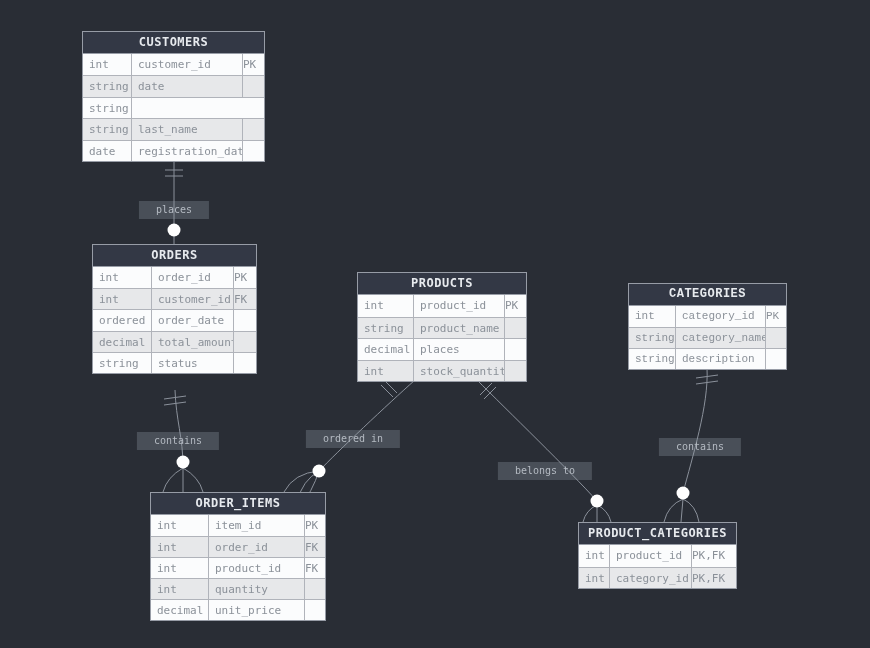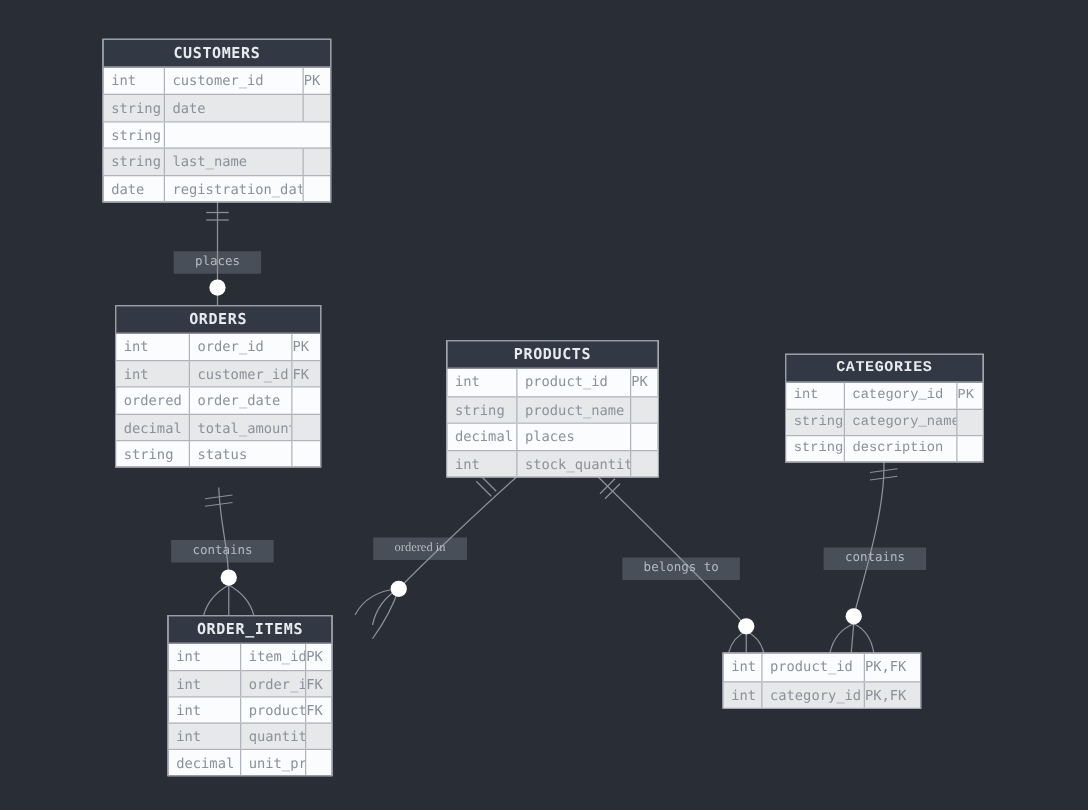--- a/index.html
+++ b/index.html
@@ -175,21 +175,21 @@
         <div class="c c-type" style="width: 46px;">string</div>
         <div class="c c-field">category_name</div>
         <div class="c c-key" style="width: 21px;"></div>
       </div>
       <div class="t-row" style="height: 21px; line-height: 21px;">
         <div class="c c-type" style="width: 46px;">string</div>
         <div class="c c-field">description</div>
         <div class="c c-key" style="width: 21px;"></div>
       </div>
     </div>
-    <div class="table-node" style="left: 134px; top: 492px; width: 132px;">
+    <div class="table-node" style="left: 150px; top: 492px; width: 176px;">
       <div class="t-header">ORDER_ITEMS</div>
       <div class="t-row" style="height: 21px; line-height: 21px;">
         <div class="c c-type" style="width: 57px;">int</div>
         <div class="c c-field">item_id</div>
         <div class="c c-key" style="width: 21px;">PK</div>
       </div>
       <div class="t-row alt" style="height: 21px; line-height: 21px;">
         <div class="c c-type" style="width: 57px;">int</div>
         <div class="c c-field">order_id</div>
         <div class="c c-key" style="width: 21px;">FK</div>
@@ -204,29 +204,30 @@
         <div class="c c-field">quantity</div>
         <div class="c c-key" style="width: 21px;"></div>
       </div>
       <div class="t-row" style="height: 21px; line-height: 21px;">
         <div class="c c-type" style="width: 57px;">decimal</div>
         <div class="c c-field">unit_price</div>
         <div class="c c-key" style="width: 21px;"></div>
       </div>
     </div>
     <div class="table-node" style="left: 578px; top: 522px; width: 159px;">
+      <div class="t-header">PRODUCT_CATEGORIES</div>
       <div class="t-row" style="height: 21.5px; line-height: 21.5px;">
         <div class="c c-type" style="width: 30px;">int</div>
         <div class="c c-field">product_id</div>
         <div class="c c-key" style="width: 45px;">PK,FK</div>
       </div>
       <div class="t-row alt" style="height: 21.5px; line-height: 21.5px;">
         <div class="c c-type" style="width: 30px;">int</div>
         <div class="c c-field">category_id</div>
         <div class="c c-key" style="width: 45px;">PK,FK</div>
       </div>
     </div>
     <div class="rel-label" style="left: 174px; top: 210px;">places</div>
     <div class="rel-label" style="left: 178px; top: 441px;">contains</div>
-    <div class="rel-label" style="left: 336px; top: 439px; font-family: Liberation Serif, serif;">ordered in</div>
-    <div class="rel-label" style="left: 545px; top: 455px;">belongs to</div>
+    <div class="rel-label" style="left: 353px; top: 439px;">ordered in</div>
+    <div class="rel-label" style="left: 545px; top: 471px;">belongs to</div>
     <div class="rel-label" style="left: 700px; top: 447px;">contains</div>
   </div>
 
 </body></html>

